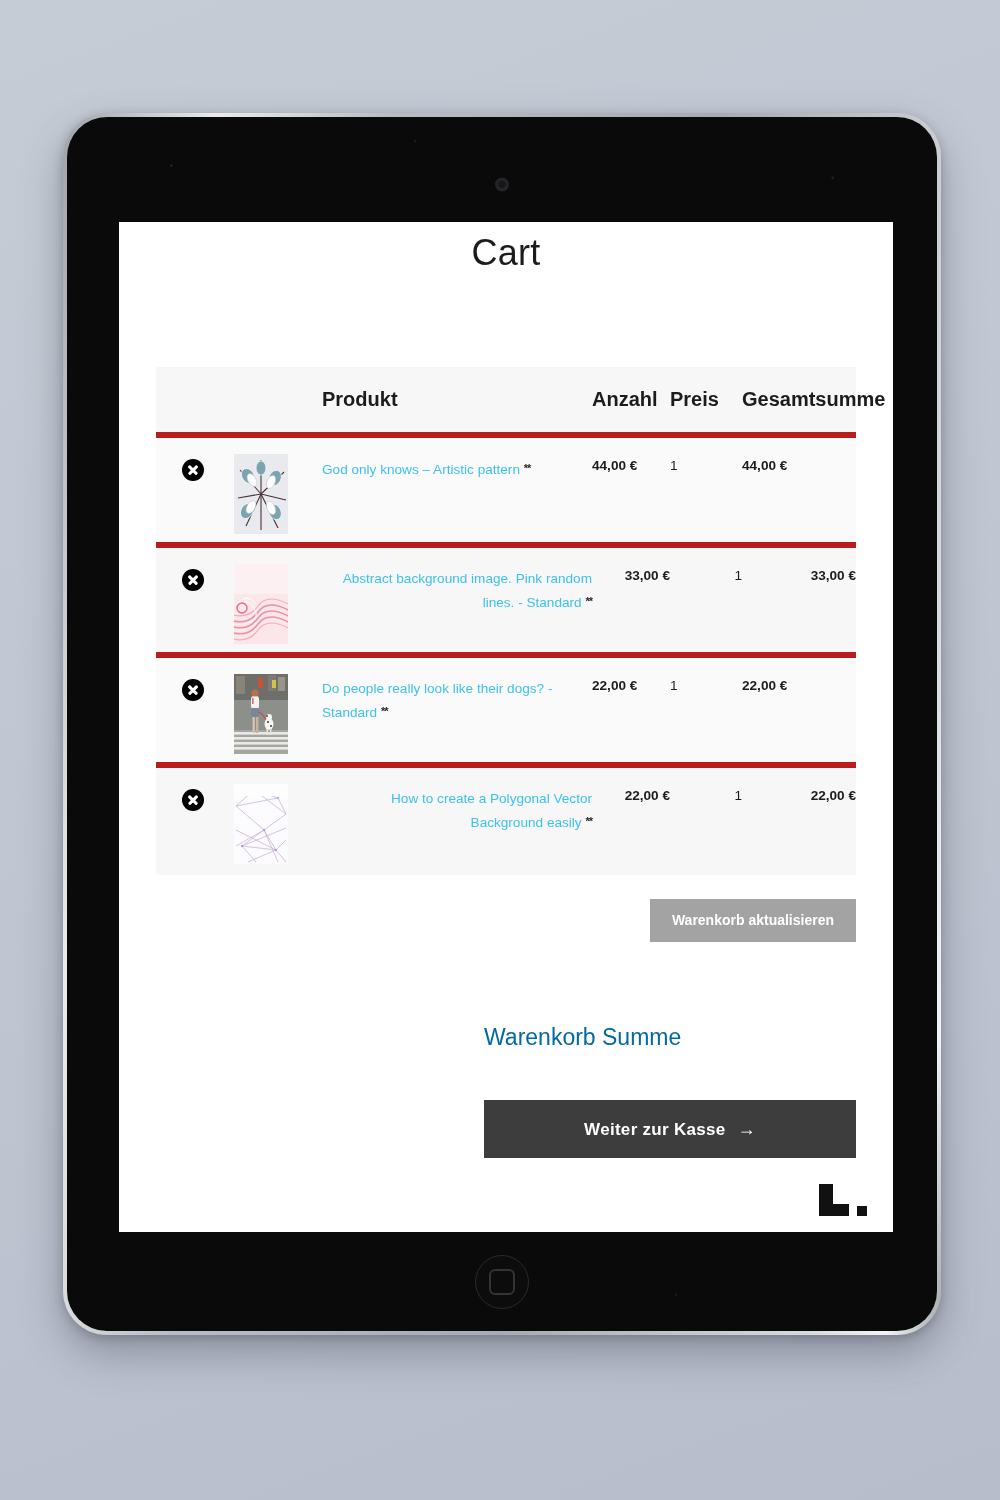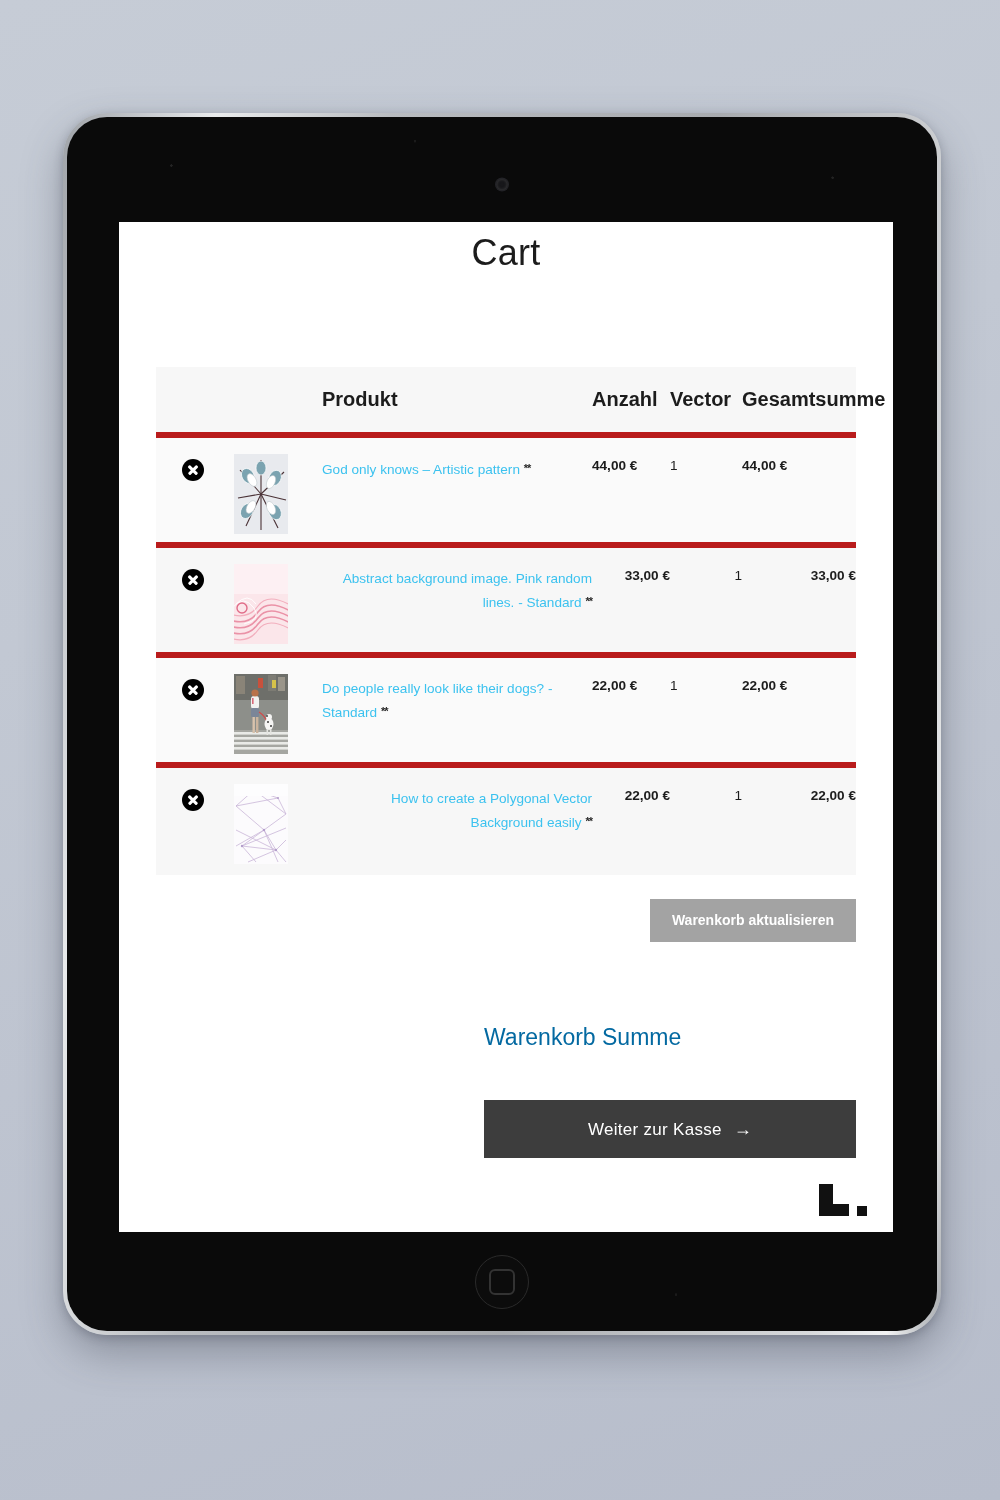--- a/index.html
+++ b/index.html
@@ -213,21 +213,21 @@
   }
   #checkout-button {
     display:block;
     width:100%;
     margin-top:49px;
     background:#3d3d3d;
     color:#ffffff;
     border:none;
     font-family:"Liberation Sans", sans-serif;
     font-size:17px;
-    font-weight:400;
+    font-weight:700;
     height:58px;
     letter-spacing:0.3px;
     cursor:pointer;
   }
   #checkout-arrow { margin-left:12px; font-size:18px; }
 
   
   #site-logo {
     position:absolute;
     right:22px; bottom:14px;
@@ -254,21 +254,21 @@
           <col class="col-price">
             <col class="col-qty">
             <col class="col-total">
         </colgroup>
         <thead>
           <tr>
             <th></th>
             <th></th>
             <th>Produkt</th>
             <th>Anzahl</th>
-            <th>Vector</th>
+            <th>Preis</th>
             <th>Gesamtsumme</th>
           </tr>
         </thead>
         <tbody>
 
           <tr class="cart-row">
             <td>
               <div class="remove-btn"></div>
             </td>
             <td>

